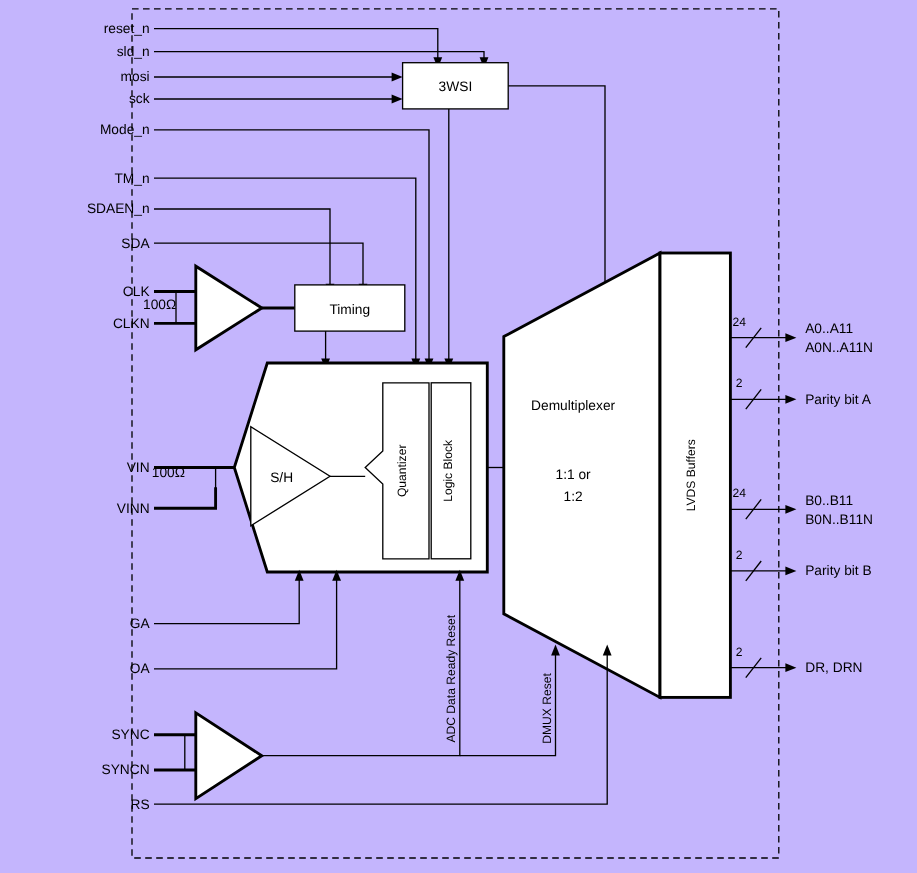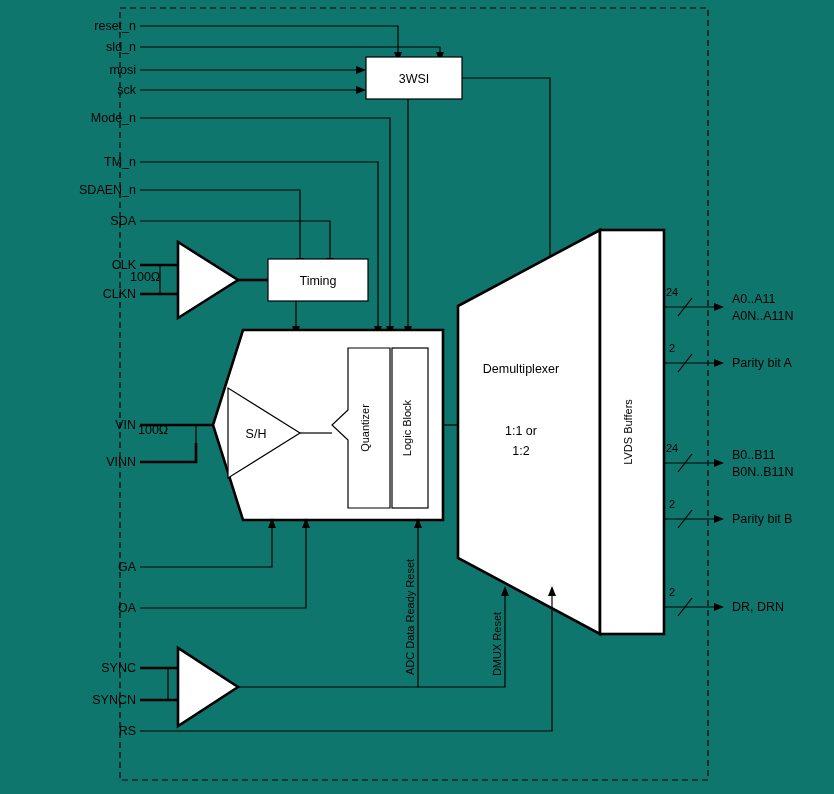--- a/index.html
+++ b/index.html
@@ -4,21 +4,21 @@
 <style>
   html, body {
     margin: 0;
     padding: 0;
     background: #ffffff;
   }
   #root {
     position: relative;
     width: 834px;
     height: 794px;
-    background: #0f766e;
+    background: #c4b5fd;
     font-family: "Liberation Sans", sans-serif;
     overflow: hidden;
   }
   svg.diagram {
     position: absolute;
     left: 0;
     top: 0;
     width: 834px;
     height: 794px;
   }

